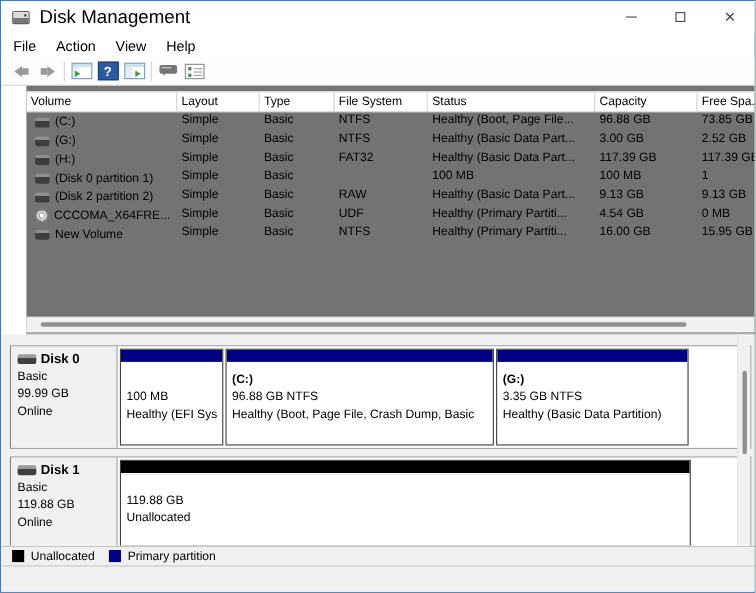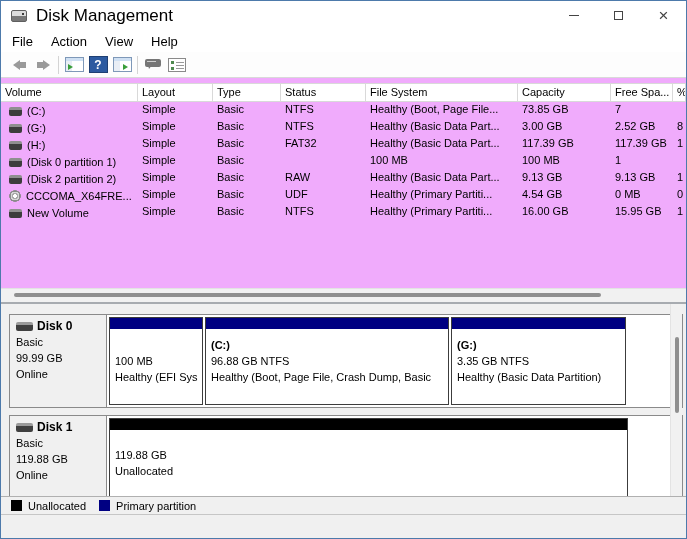--- a/index.html
+++ b/index.html
@@ -41,21 +41,21 @@
   .popup-ic { width: 16px; height: 8px; background: #767676; border-radius: 2px; position: relative; margin-top: -3px; }
   .popup-ic::before { content:""; position:absolute; left:2px; top:2px; width:9px; height:1px; background:#cfcfcf; }
   .popup-ic::after { content:""; position:absolute; left:3px; bottom:-5px; width:0; height:0; border:3px solid transparent; border-top:4px solid #767676; border-left-width:1px; }
   .check-ic { width: 18px; height: 14px; border: 1px solid #8a8a8a; background-color: #fff; background-repeat: no-repeat;
     background-image: linear-gradient(#9a9a9a,#9a9a9a), linear-gradient(#9a9a9a,#9a9a9a), linear-gradient(#9a9a9a,#9a9a9a),
                       linear-gradient(#4f8a4f,#4f8a4f), linear-gradient(#4f8a4f,#4f8a4f);
     background-size: 8px 1px, 8px 1px, 8px 1px, 3px 3px, 3px 3px;
     background-position: 7px 3px, 7px 6px, 7px 9px, 2px 2px, 2px 8px; }
 
   
-  .list-pane { height: 226px; background: #f0abfc; border-bottom: 2px solid #a7abb0; display: flex; flex-direction: column; flex: 0 0 auto; }
+  .list-pane { height: 226px; background: #737373; border-bottom: 2px solid #a7abb0; display: flex; flex-direction: column; flex: 0 0 auto; margin-left: 23px; }
   .list-scroll { flex: 1; overflow: hidden; padding-top: 5px; }
   .vt-grid { display: grid; grid-template-columns: 137px 75px 68px 85px 152px 93px 62px auto; }
   .vt-head .cell { height: 19px; border-right: 1px solid #d9d9d9; border-top: 1px solid #d9d9d9; border-bottom: 1px solid #d9d9d9; padding: 2px 0 0 4px; white-space: nowrap; overflow: hidden; background: #fff; }
   .vt-row .cell { height: 17px; padding: 1px 0 0 4px; white-space: nowrap; overflow: hidden; }
   .cell-volume { display: flex; align-items: center; gap: 5px; padding-left: 8px !important; }
   .hdd-ic { flex: 0 0 auto; width: 13px; height: 9px; border-radius: 2px; background: linear-gradient(#8f8f8f 0 3px, #3d3d3d 3px); }
   .cd-ic { flex: 0 0 auto; width: 12px; height: 12px; border-radius: 50%;
     background: radial-gradient(circle, #ffffff 0 2px, #a8a8a8 2px 3px, #d6d6d6 3px 4.5px, #8a8a8a 4.5px 6px, transparent 6px); }
   .hscroll { height: 14px; background: #f1f1f1; border-top: 1px solid #e3e3e3; position: relative; flex: 0 0 auto; }
   .hthumb { position: absolute; left: 13px; top: 4px; width: 587px; height: 4px; background: #8f8f8f; border-radius: 2px; }
@@ -147,36 +147,37 @@
       <span class="check-ic"></span>
     </div>
   </div>
 
   <div class="list-pane">
     <div class="list-scroll">
       <div class="vt-grid vt-head">
         <div class="cell">Volume</div>
         <div class="cell">Layout</div>
         <div class="cell">Type</div>
+        <div class="cell">File System</div>
         <div class="cell">Status</div>
-        <div class="cell">File System</div>
         <div class="cell">Capacity</div>
         <div class="cell">Free Spa...</div>
         <div class="cell">%</div>
       </div>
 
       <div class="vt-grid vt-row">
         <div class="cell cell-volume">
             <span class="hdd-ic"></span>
             <span>(C:)</span>
           </div>
         <div class="cell">Simple</div>
         <div class="cell">Basic</div>
         <div class="cell">NTFS</div>
         <div class="cell">Healthy (Boot, Page File...</div>
+        <div class="cell">96.88 GB</div>
         <div class="cell">73.85 GB</div>
         <div class="cell">7</div>
       </div>
 
       <div class="vt-grid vt-row">
         <div class="cell cell-volume">
             <span class="hdd-ic"></span>
             <span>(G:)</span>
           </div>
         <div class="cell">Simple</div>

